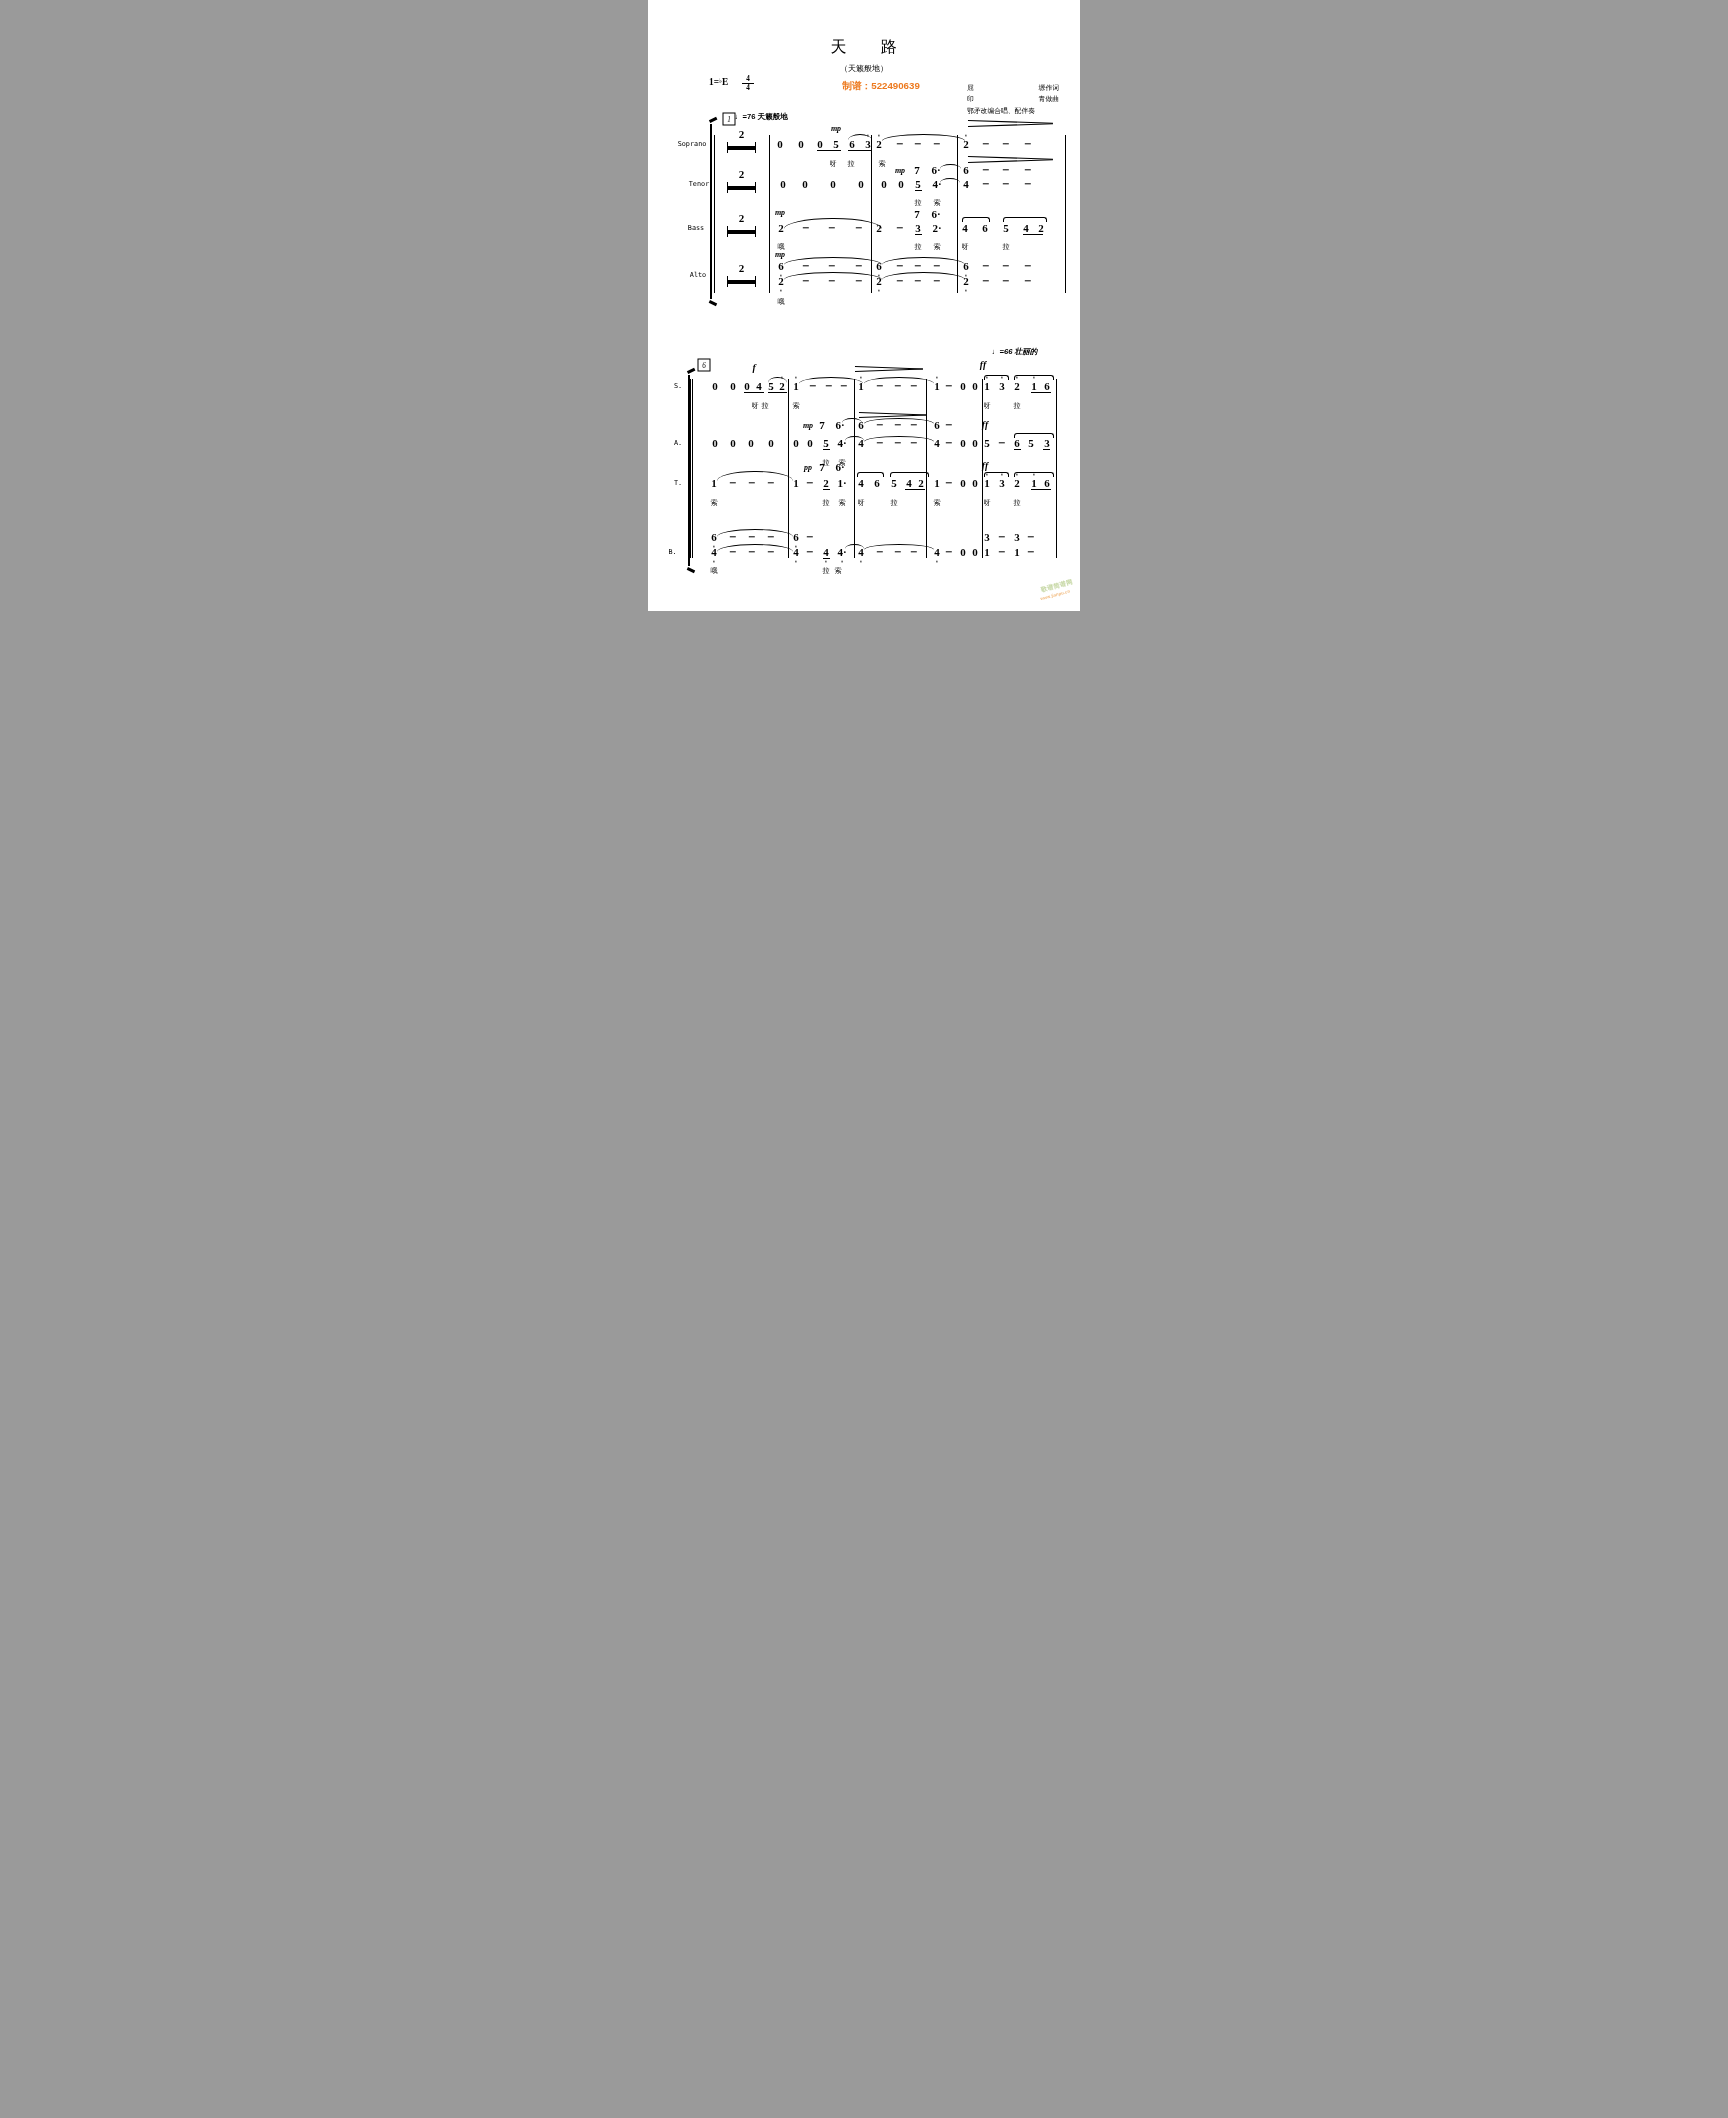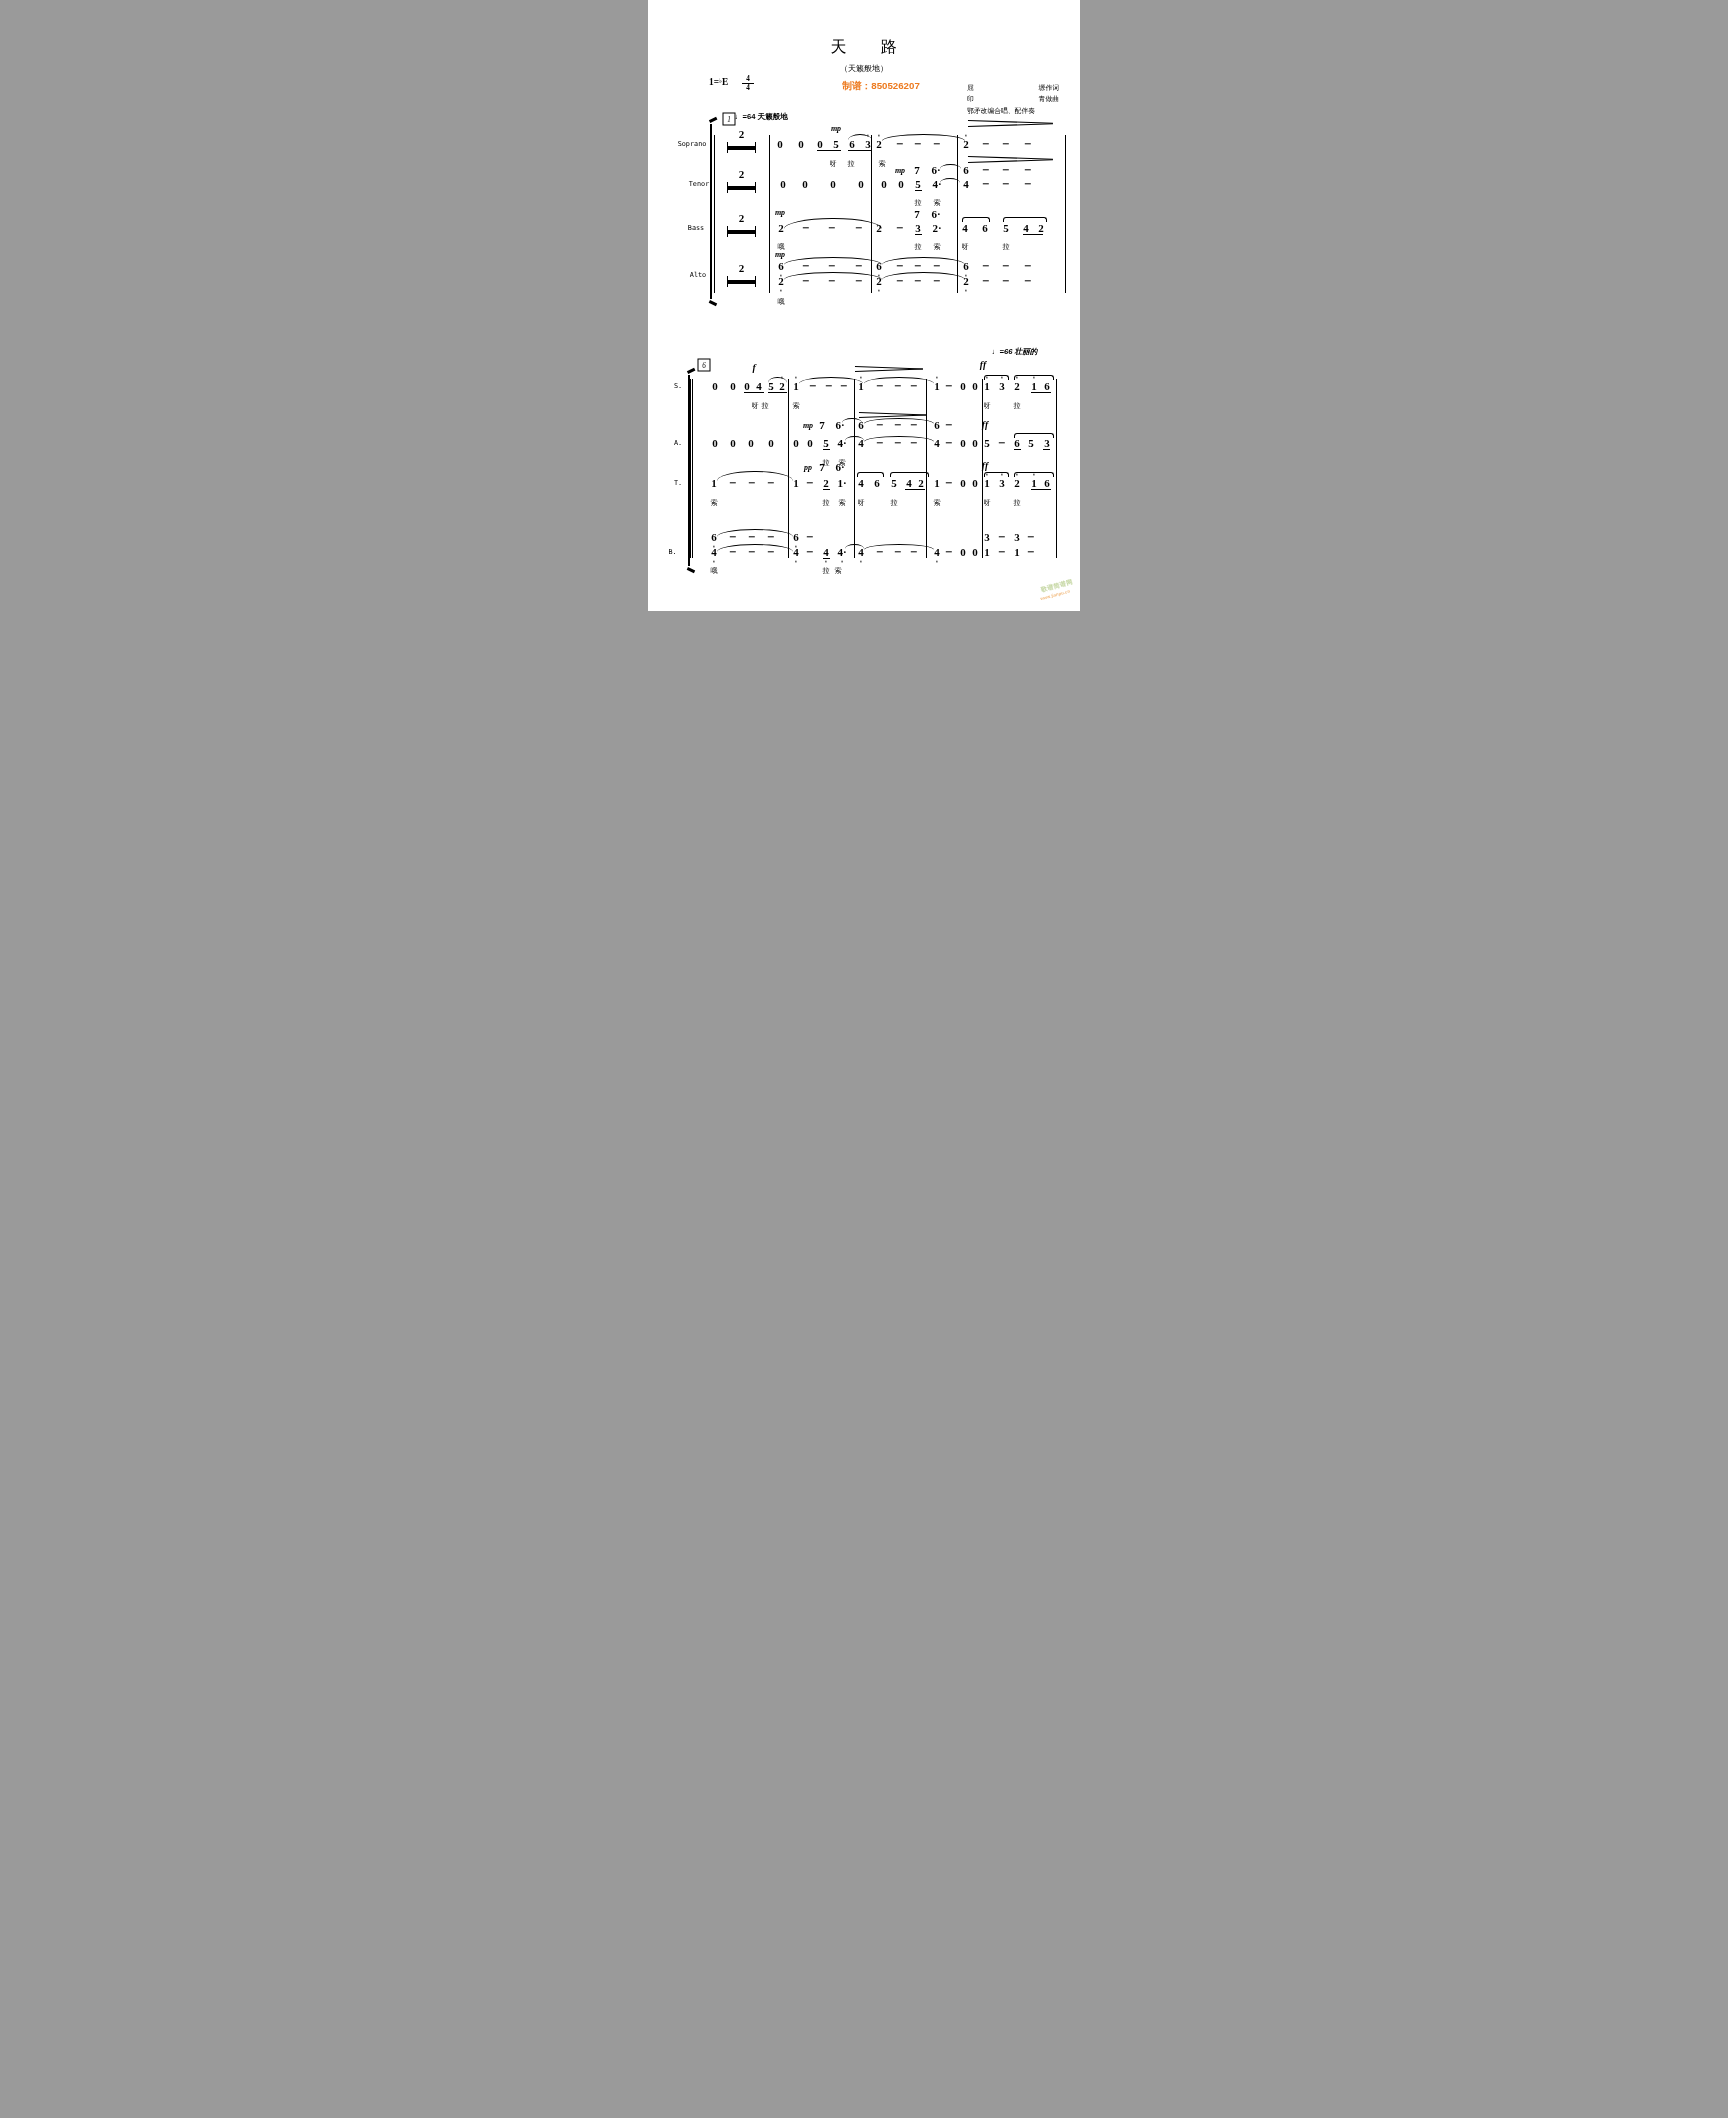--- a/index.html
+++ b/index.html
@@ -50,21 +50,21 @@
          text-shadow:0 0 0.4px #fff, 0.4px 0.4px 0 #e4ecd4;font-family:"Liberation Sans",sans-serif;}
   .wm-url{font-size:4.4px;font-weight:700;color:#f2bd83;margin-top:1.3px;margin-left:-3px;
           font-family:"Liberation Sans",sans-serif;}
 </style>
 </head>
 <body>
 
 <div class="page">
   <div class="el title ctr" style="transform:translateY(-50%);text-align:center;">天　　路</div>
   <div class="el subtitle">（天籁般地）</div>
-  <div class="el maker" style="color: rgb(237, 122, 31);">制谱：850526207</div>
+  <div class="el maker" style="color: rgb(237, 122, 31);">制谱：522490639</div>
   <div class="el keysig al">
     <span>1=</span><span class="flat">♭</span><span>E</span>
   </div>
   <div class="el meter">
     <span class="mtop">4</span>
     <span class="mbot">4</span>
   </div>
   <div class="el credits">
     <div class="row">
       <span>屈</span>
@@ -83,21 +83,21 @@
       <div class="el bar" style="left: 63px; top: 135px; height: 158px;"></div>
       <div class="el bar" style="left: 121px; top: 135px; height: 158px;"></div>
       <div class="el bar" style="left: 223px; top: 135px; height: 158px;"></div>
       <div class="el bar" style="left: 309px; top: 135px; height: 158px;"></div>
       <div class="el bar" style="left: 417px; top: 135px; height: 158px;"></div>
       <div class="el vlabel ctr" style="left: 44px; top: 144px;">Soprano</div>
       <div class="el vlabel ctr" style="left: 51px; top: 184px;">Tenor</div>
       <div class="el vlabel ctr" style="left: 48px; top: 228px;">Bass</div>
       <div class="el vlabel ctr" style="left: 50px; top: 275px;">Alto</div>
       <div class="el mbox ctr" style="left: 81px; top: 119px;">1</div>
-      <div class="el tempo al" style="left: 87px; top: 117px;">♩=64 天籁般地</div>
+      <div class="el tempo al" style="left: 87px; top: 117px;">♩=76 天籁般地</div>
       <div class="el mrest" style="left: 70px; top: 129px;">
         <span class="mrnum">2</span>
         <div class="mrbar"></div>
         <div class="mrcap" style="left: 9px;"></div>
         <div class="mrcap" style="left: 37px;"></div>
       </div>
       <div class="el mrest" style="left: 70px; top: 169px;">
         <span class="mrnum">2</span>
         <div class="mrbar"></div>
         <div class="mrcap" style="left: 9px;"></div>

